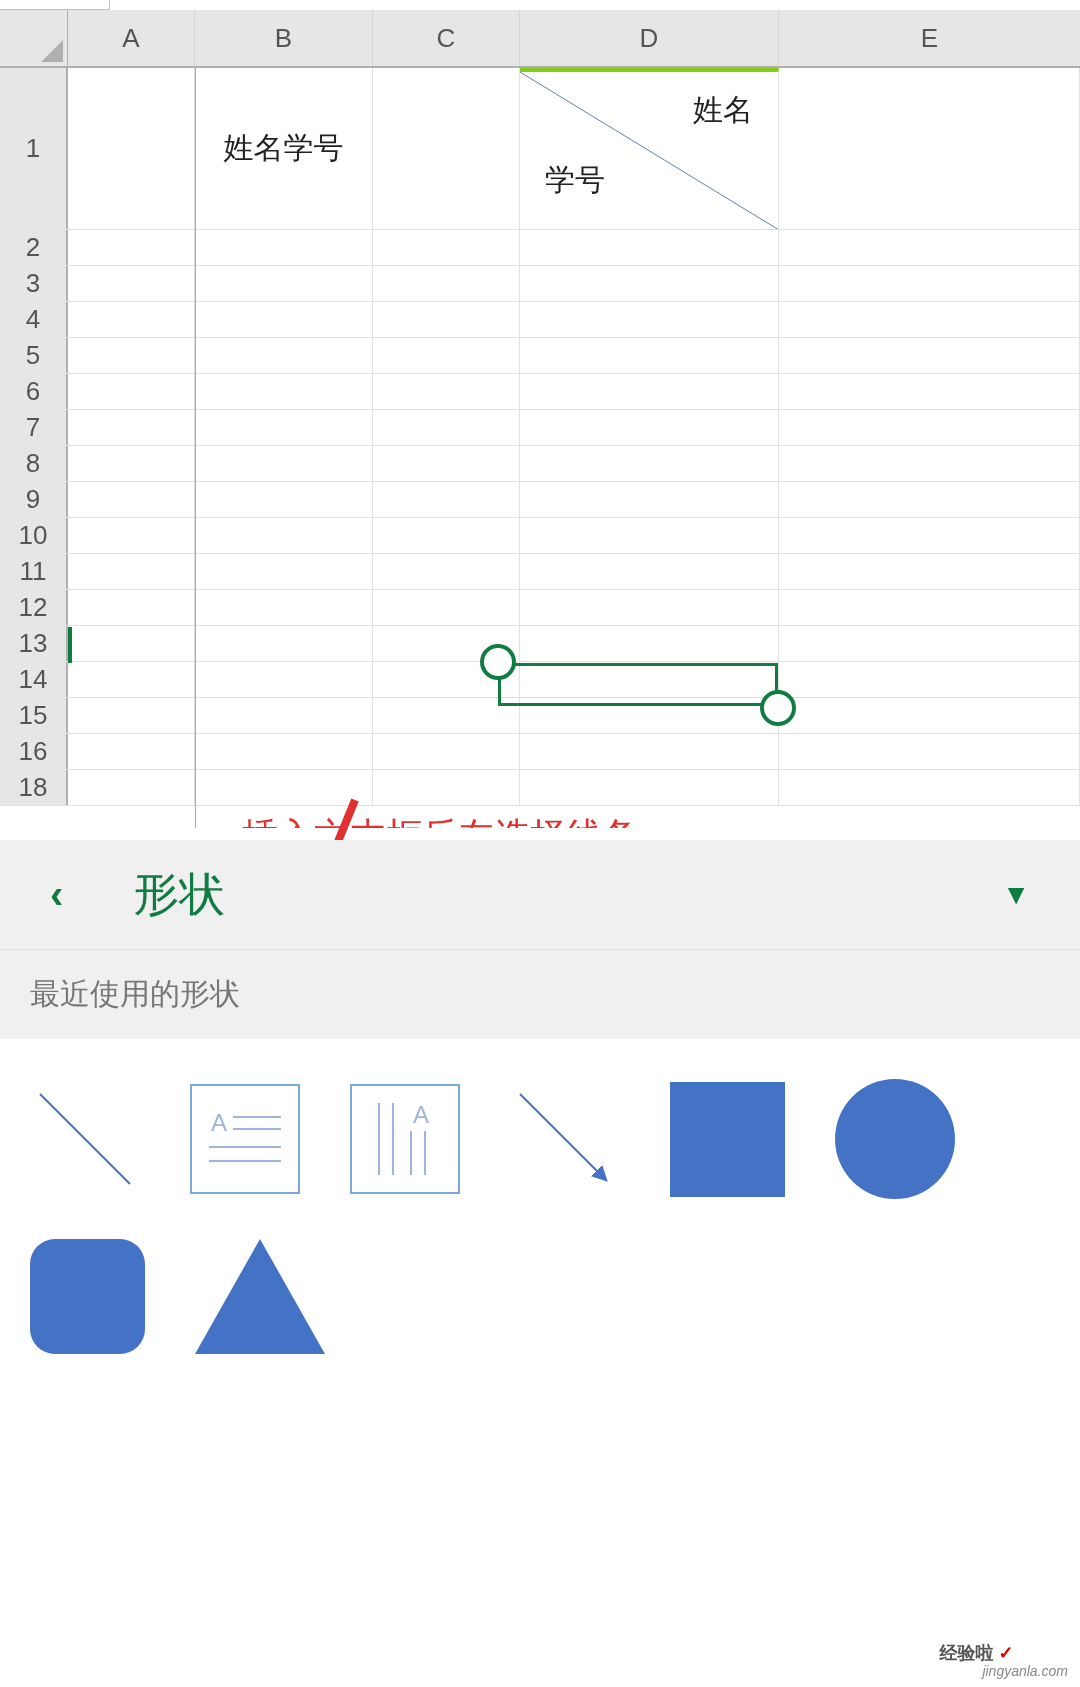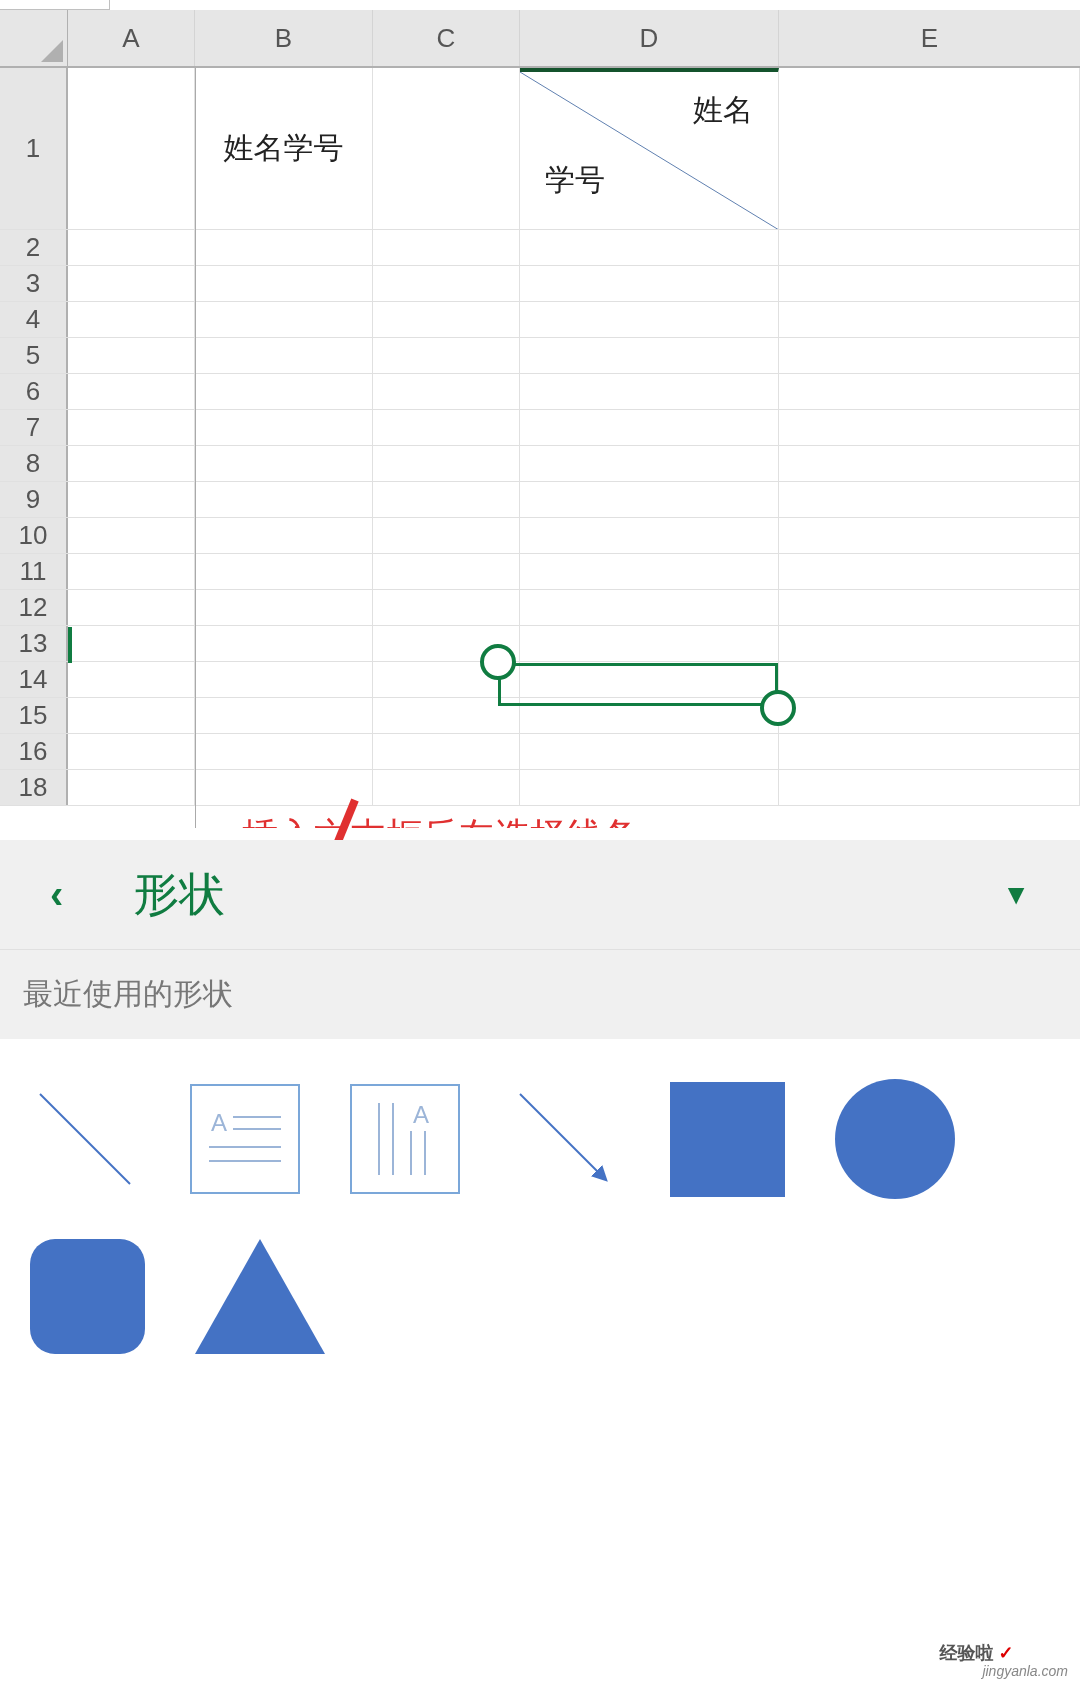--- a/index.html
+++ b/index.html
@@ -91,21 +91,21 @@
     .row-1 { height: 162px; }
     .row-n { height: 36px; }
     
     .cell-b-content {
       font-size: 30px;
       color: #222;
     }
     
     .d1-cell {
       position: relative;
-      border-top: 4px solid #14532d;
+      border-top: 4px solid #84cc16;
     }
     .d1-diag-line {
       position: absolute;
       top: 0;
       left: 0;
       width: 100%;
       height: 100%;
     }
     .d1-text-top {
       position: absolute;
@@ -209,21 +209,21 @@
       color: #107c41;
       font-weight: 400;
     }
     .dropdown-caret {
       position: absolute;
       right: 50px;
       color: #107c41;
       font-size: 28px;
     }
     .section-label {
-      padding: 24px 23px;
+      padding: 24px 30px;
       font-size: 30px;
       color: #777;
       background: #f0f0f0;
     }
     
     .shapes-gallery {
       background: #fff;
       padding: 40px 30px;
     }
     .shapes-row {

